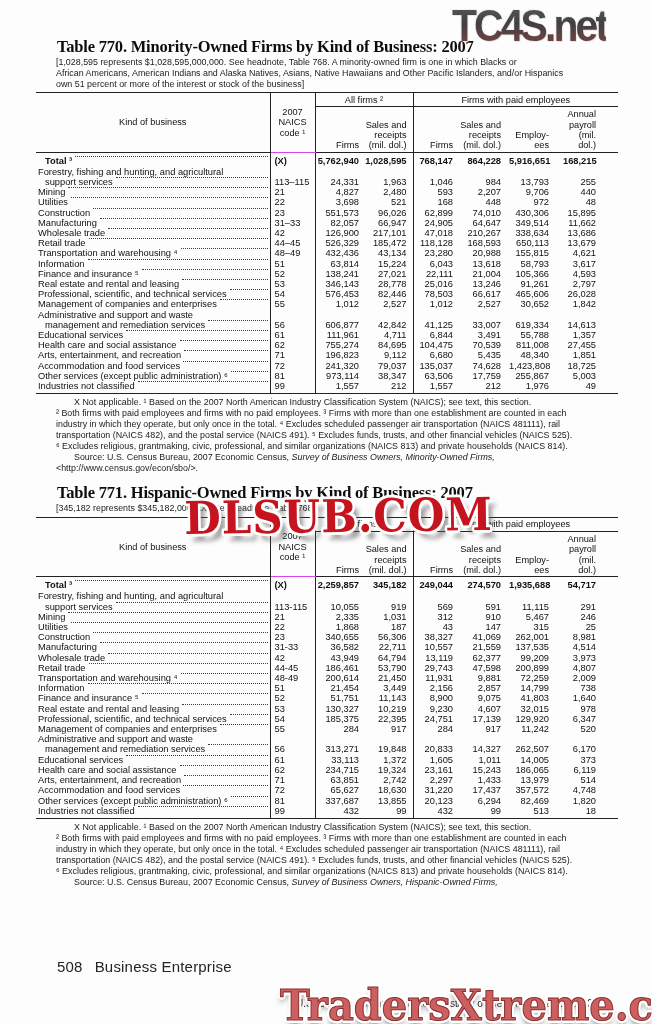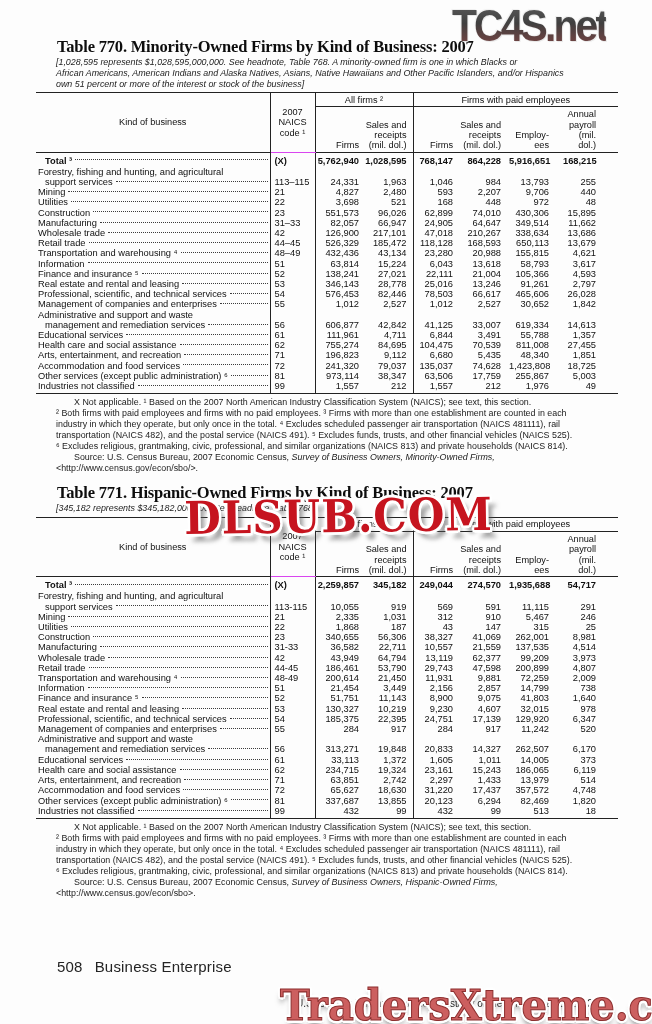--- a/index.html
+++ b/index.html
@@ -5,21 +5,21 @@
   html,body{margin:0;padding:0;}
   .page{position:relative;width:652px;height:1024px;background:#fdfdfd;overflow:hidden;
         font-family:"Liberation Sans",sans-serif;color:#161616;}
   .content{position:absolute;left:36px;top:0;width:582px;}
 
   .tbl-title{margin:0 0 0 21px;font-family:"Liberation Serif",serif;font-weight:bold;
              font-size:16.5px;line-height:20px;letter-spacing:-0.2px;color:#0d0d0d;}
   .t770-title{margin-top:37px;}
   .t771-title{margin-top:9px;}
   .headnote{margin-left:20px;font-size:8.9px;line-height:10.8px;color:#1b1b1b;}
-  .headnote div{white-space:nowrap;font-style:italic;}
+  .headnote div{white-space:nowrap;}
 
   table{border-collapse:collapse;table-layout:fixed;width:582px;margin-top:3px;
         font-size:9.3px;line-height:10.2px;color:#101010;}
   col.c-label{width:234px;} col.c-naics{width:45px;} col.c-af1{width:48px;}
   col.c-as1{width:50px;} col.c-pf{width:46px;} col.c-ps{width:50px;}
   col.c-em{width:54px;} col.c-pa{width:55px;}
   th,td{padding:0;font-weight:normal;vertical-align:bottom;}
   thead th{font-size:9.2px;}
   thead tr.r1 th{border-top:1.2px solid #222;vertical-align:middle;}
   th.kob{text-align:center;border-right:1px solid #222;border-bottom:1px solid #222;}
@@ -31,21 +31,21 @@
   .c-f1{padding-right:4px;} .c-s1{padding-right:6px;border-right:1.4px solid #222;}
   .c-f2{padding-right:6px;} .c-s2{padding-right:8px;}
   .c-emp{padding-right:14px;} .c-pay{padding-right:22px;}
   td.lc{border-right:1px solid #222;padding-left:2px;}
   td.cc{border-right:1px solid #222;padding-left:4px;}
   td.nc{text-align:right;}
   tbody.total td{font-weight:bold;padding-top:3px;padding-bottom:1px;}
   tbody.total .l1 .lt{padding-left:7px;}
   tbody.rows tr:last-child td{padding-bottom:2px;}
   table{border-bottom:1.4px solid #222;}
-  .l1,.l2{display:flex;align-items:center;}
+  .l1,.l2{display:flex;align-items:flex-start;}
   .l2 .lt{padding-left:7px;}
   .lwrap:has(.l2) .l1 .dots{display:none;}
   .dots{flex:1;min-width:8px;border-bottom:1.3px dotted #3c3c3c;margin:0 2px 1.5px 3px;}
 
   .footnotes{margin:3px 0 0 20px;font-size:8.9px;line-height:11px;color:#1b1b1b;}
   .fn-indent{text-indent:18px;}
   .fn em{font-style:italic;}
 
   .page-footer-left{position:absolute;left:57px;top:958px;font-size:15px;color:#242424;letter-spacing:0.2px;}
   .page-footer-left .pgnum{margin-right:12px;}
@@ -988,21 +988,20 @@
         </tbody>
     </table>
 
     <div class="footnotes">
       <div class="fn fn-indent">X Not applicable. ¹ Based on the 2007 North American Industry Classification System (NAICS); see text, this section.</div>
       <div class="fn">² Both firms with paid employees and firms with no paid employees. ³ Firms with more than one establishment are counted in each</div>
       <div class="fn">industry in which they operate, but only once in the total. ⁴ Excludes scheduled passenger air transportation (NAICS 481111), rail</div>
       <div class="fn">transportation (NAICS 482), and the postal service (NAICS 491). ⁵ Excludes funds, trusts, and other financial vehicles (NAICS 525).</div>
       <div class="fn">⁶ Excludes religious, grantmaking, civic, professional, and similar organizations (NAICS 813) and private households (NAICS 814).</div>
       <div class="fn fn-indent"><span>Source: U.S. Census Bureau, 2007 Economic Census, </span><em>Survey of Business Owners, Hispanic-Owned Firms,</em></div>
-      <div class="fn">&lt;http://www.census.gov/econ/sbo&gt;.</div>
     </div>
   </div>
 
   <div class="page-footer-left">
     <span class="pgnum">508</span><span>Business Enterprise</span>
   </div>
   <div class="page-footer-credit">U.S. Census Bureau, Statistical Abstract of the United States: 2012</div>
 
   <div class="wm wm-top">TC4S.net</div>
   <div class="wm wm-mid">DLSUB.COM</div>

